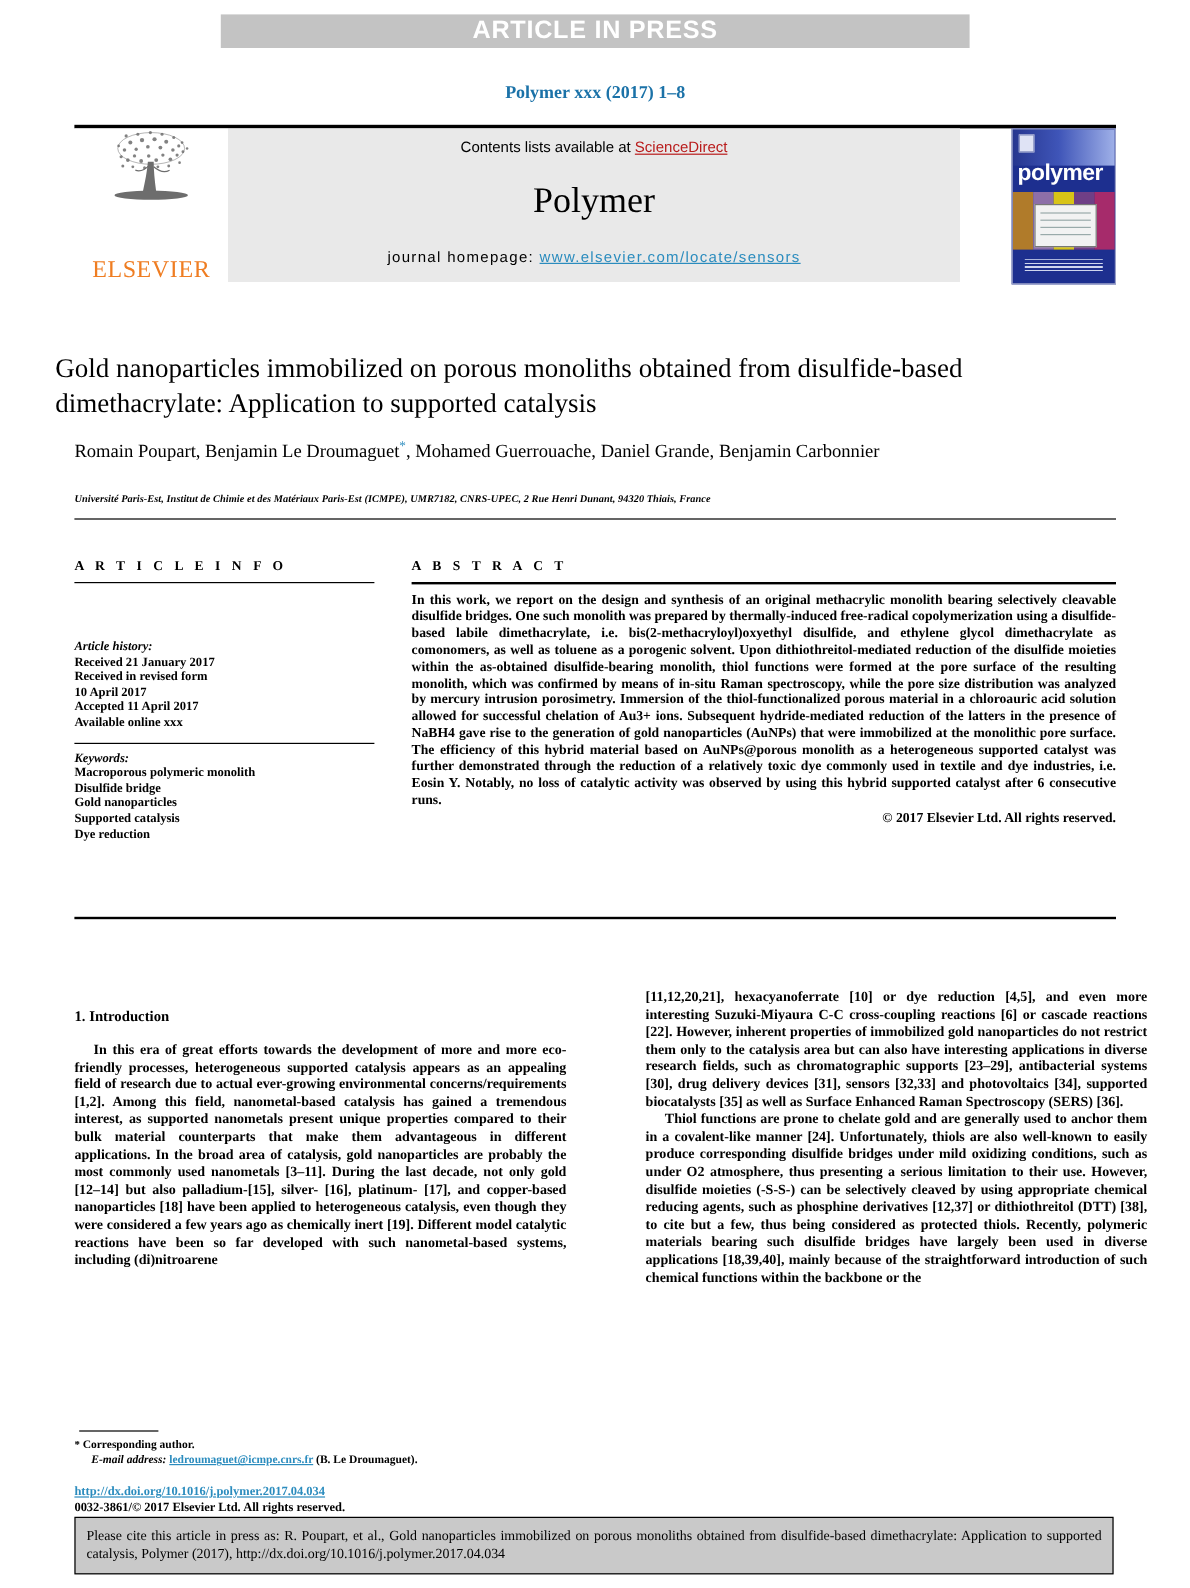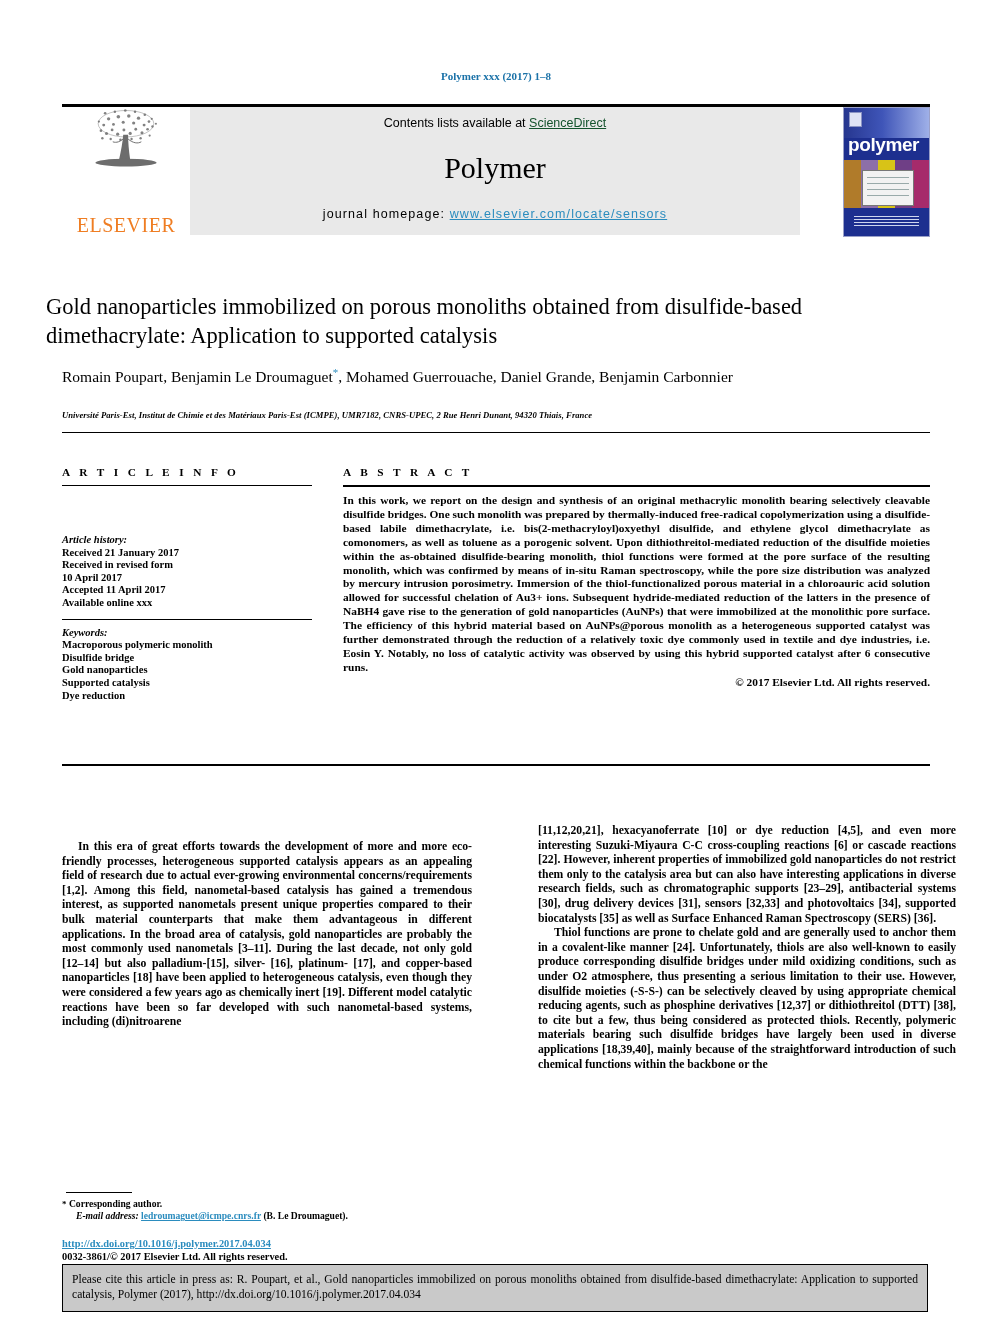--- a/index.html
+++ b/index.html
@@ -32,21 +32,21 @@
     font-size: 21px;
     letter-spacing: 0.6px;
   }
 
   
   .runhead {
     position: absolute;
     left: 0; top: 70px; width: 992px;
     text-align: center;
     color: #1b72a8;
-    font-size: 11px;
+    font-size: 15px;
     font-weight: bold;
     font-family: "Liberation Serif", serif;
   }
 
   
   .masthead-rule {
     position: absolute; left: 62px; top: 104px;
     width: 868px; height: 3px; background: #000;
   }
   .masthead {
@@ -73,21 +73,21 @@
     position: absolute; left: 128px; top: 0;
     width: 610px; height: 128px;
     background: #e9e9e9;
     text-align: center;
   }
   .contents-line {
     margin-top: 9px;
     font-size: 12.5px;
     font-family: "Liberation Sans", sans-serif;
   }
-  .sd-link { color: #14532d; }
+  .sd-link { color: #b91c1c; }
   .journal-name {
     margin-top: 21px;
     font-size: 30px;
     font-family: "Liberation Serif", serif;
   }
   .homepage-line {
     margin-top: 22px;
     font-size: 12.5px;
     font-family: "Liberation Sans", sans-serif;
     letter-spacing: 1.1px;
@@ -254,20 +254,23 @@
     line-height: 15px;
     text-align: justify;
     font-family: "Liberation Serif", serif;
   }
 </style>
 </head>
 <body>
 
 <div class="page">
 
+  <div class="aip-band">
+    <span class="aip-text">ARTICLE IN PRESS</span>
+  </div>
 
   <div class="runhead">Polymer xxx (2017) 1–8</div>
 
   <div class="masthead-rule"></div>
   <div class="masthead">
 
     <div class="elsevier-box">
       <svg class="elsevier-tree" viewBox="0 0 104 92">
         <g fill="#6d6d6d">
           <ellipse cx="52" cy="24" rx="40" ry="19" fill="none" stroke="#6d6d6d" stroke-width="0.6"></ellipse>
@@ -384,20 +387,21 @@
   <div class="abs-col">
     <div class="sec-label">A B S T R A C T</div>
     <div class="thick-rule"></div>
     <div class="abs-text">In this work, we report on the design and synthesis of an original methacrylic monolith bearing selectively cleavable disulfide bridges. One such monolith was prepared by thermally-induced free-radical copolymerization using a disulfide-based labile dimethacrylate, i.e. bis(2-methacryloyl)oxyethyl disulfide, and ethylene glycol dimethacrylate as comonomers, as well as toluene as a porogenic solvent. Upon dithiothreitol-mediated reduction of the disulfide moieties within the as-obtained disulfide-bearing monolith, thiol functions were formed at the pore surface of the resulting monolith, which was confirmed by means of in-situ Raman spectroscopy, while the pore size distribution was analyzed by mercury intrusion porosimetry. Immersion of the thiol-functionalized porous material in a chloroauric acid solution allowed for successful chelation of Au3+ ions. Subsequent hydride-mediated reduction of the latters in the presence of NaBH4 gave rise to the generation of gold nanoparticles (AuNPs) that were immobilized at the monolithic pore surface. The efficiency of this hybrid material based on AuNPs@porous monolith as a heterogeneous supported catalyst was further demonstrated through the reduction of a relatively toxic dye commonly used in textile and dye industries, i.e. Eosin Y. Notably, no loss of catalytic activity was observed by using this hybrid supported catalyst after 6 consecutive runs.</div>
     <div class="abs-copyright">© 2017 Elsevier Ltd. All rights reserved.</div>
   </div>
 
   <div class="rule-under-abs"></div>
 
   <div class="col-left">
+    <div class="sec-head">1.  Introduction</div>
     <p class="body-p">In this era of great efforts towards the development of more and more eco-friendly processes, heterogeneous supported catalysis appears as an appealing field of research due to actual ever-growing environmental concerns/requirements [1,2]. Among this field, nanometal-based catalysis has gained a tremendous interest, as supported nanometals present unique properties compared to their bulk material counterparts that make them advantageous in different applications. In the broad area of catalysis, gold nanoparticles are probably the most commonly used nanometals [3–11]. During the last decade, not only gold [12–14] but also palladium-[15], silver- [16], platinum- [17], and copper-based nanoparticles [18] have been applied to heterogeneous catalysis, even though they were considered a few years ago as chemically inert [19]. Different model catalytic reactions have been so far developed with such nanometal-based systems, including (di)nitroarene</p>
   </div>
 
   <div class="col-right">
     <p class="body-p noind">[11,12,20,21], hexacyanoferrate [10] or dye reduction [4,5], and even more interesting Suzuki-Miyaura C-C cross-coupling reactions [6] or cascade reactions [22]. However, inherent properties of immobilized gold nanoparticles do not restrict them only to the catalysis area but can also have interesting applications in diverse research fields, such as chromatographic supports [23–29], antibacterial systems [30], drug delivery devices [31], sensors [32,33] and photovoltaics [34], supported biocatalysts [35] as well as Surface Enhanced Raman Spectroscopy (SERS) [36].</p>
     <p class="body-p">Thiol functions are prone to chelate gold and are generally used to anchor them in a covalent-like manner [24]. Unfortunately, thiols are also well-known to easily produce corresponding disulfide bridges under mild oxidizing conditions, such as under O2 atmosphere, thus presenting a serious limitation to their use. However, disulfide moieties (-S-S-) can be selectively cleaved by using appropriate chemical reducing agents, such as phosphine derivatives [12,37] or dithiothreitol (DTT) [38], to cite but a few, thus being considered as protected thiols. Recently, polymeric materials bearing such disulfide bridges have largely been used in diverse applications [18,39,40], mainly because of the straightforward introduction of such chemical functions within the backbone or the</p>
   </div>
 
   <div class="foot-rule"></div>
   <div class="footnote">

